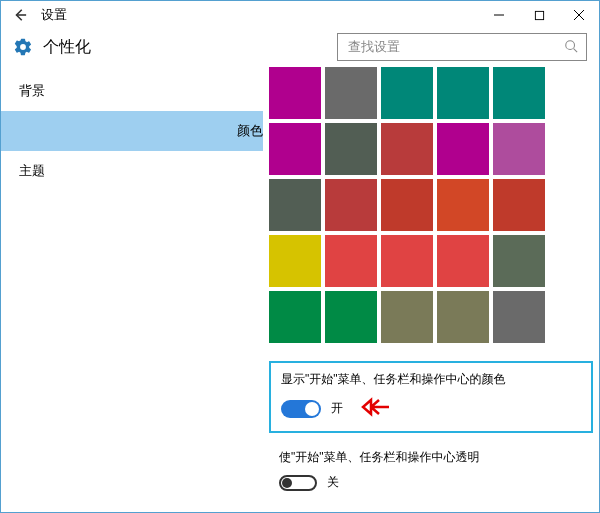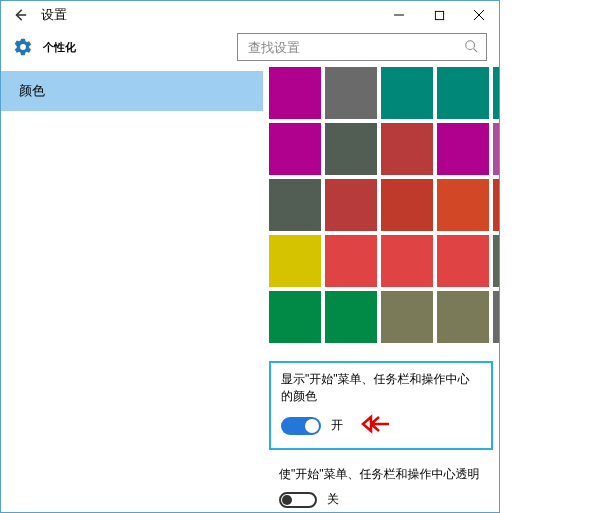--- a/index.html
+++ b/index.html
@@ -10,21 +10,21 @@
     background: #ffffff;
     font-family: "Microsoft YaHei", "Segoe UI", Arial, sans-serif;
     font-size: 13px;
     color: #000;
     overflow: hidden;
     box-sizing: border-box;
   }
   * { box-sizing: border-box; }
 
   .window {
-    width: 500px;
+    width: 600px;
     height: 513px;
     border: 1px solid #54a0d0;
     background: #fff;
     display: flex;
     flex-direction: column;
   }
 
   
   .titlebar {
     height: 28px;
@@ -64,40 +64,40 @@
     align-items: center;
     padding: 0 12px;
     gap: 10px;
   }
   .gear {
     width: 20px;
     height: 20px;
     color: #2477b5;
   }
   .heading {
-    font-weight: 700;
-    font-size: 11px;
+    font-weight: 400;
+    font-size: 16px;
   }
   .header .spacer { flex: 1; }
   .search {
     width: 250px;
     height: 28px;
     border: 1px solid #888;
     display: flex;
     align-items: center;
     padding: 0 8px;
     color: #777;
     background: #fff;
   }
   .search input {
     border: none;
     outline: none;
     flex: 1;
     font-size: 13px;
-    font-family: Liberation Sans, sans-serif;
+    font-family: Liberation Serif, serif;
     color: #404040;
   }
   .search input::placeholder { color: #888; }
   .search .search-icon { color: #888; }
 
   
   .body {
     flex: 1;
     display: flex;
     min-height: 0;
@@ -109,20 +109,21 @@
   .sidebar-item {
     height: 40px;
     display: flex;
     align-items: center;
     padding-left: 18px;
     font-size: 13px;
     cursor: pointer;
   }
   .sidebar-item.selected {
     background: #9ecff0;
+    justify-content: flex-end;
   }
 
   .content {
     flex: 1;
     padding: 0 6px 10px 6px;
     overflow: hidden;
   }
 
   .color-grid {
     display: grid;
@@ -246,22 +247,28 @@
         <svg width="14" height="14" viewBox="0 0 16 16">
             <circle cx="7" cy="7" r="5" stroke="#888" stroke-width="1.2" fill="none"></circle>
             <line x1="11" y1="11" x2="15" y2="15" stroke="#888" stroke-width="1.2"></line>
           </svg>
       </span>
     </div>
   </div>
 
   <div class="body">
     <div class="sidebar" id="sidebar">
+        <div class="sidebar-item">
+          <span>背景</span>
+        </div>
         <div class="sidebar-item selected">
           <span>颜色</span>
+        </div>
+        <div class="sidebar-item">
+          <span>主题</span>
         </div>
       </div>
 
     <div class="content">
       <div class="color-grid" id="color-grid">
           <div class="swatch" style="background: rgb(176, 0, 142);"></div>
           <div class="swatch" style="background: rgb(106, 106, 106);"></div>
           <div class="swatch" style="background: rgb(0, 135, 120);"></div>
           <div class="swatch" style="background: rgb(0, 135, 120);"></div>
           <div class="swatch" style="background: rgb(0, 135, 120);"></div>

